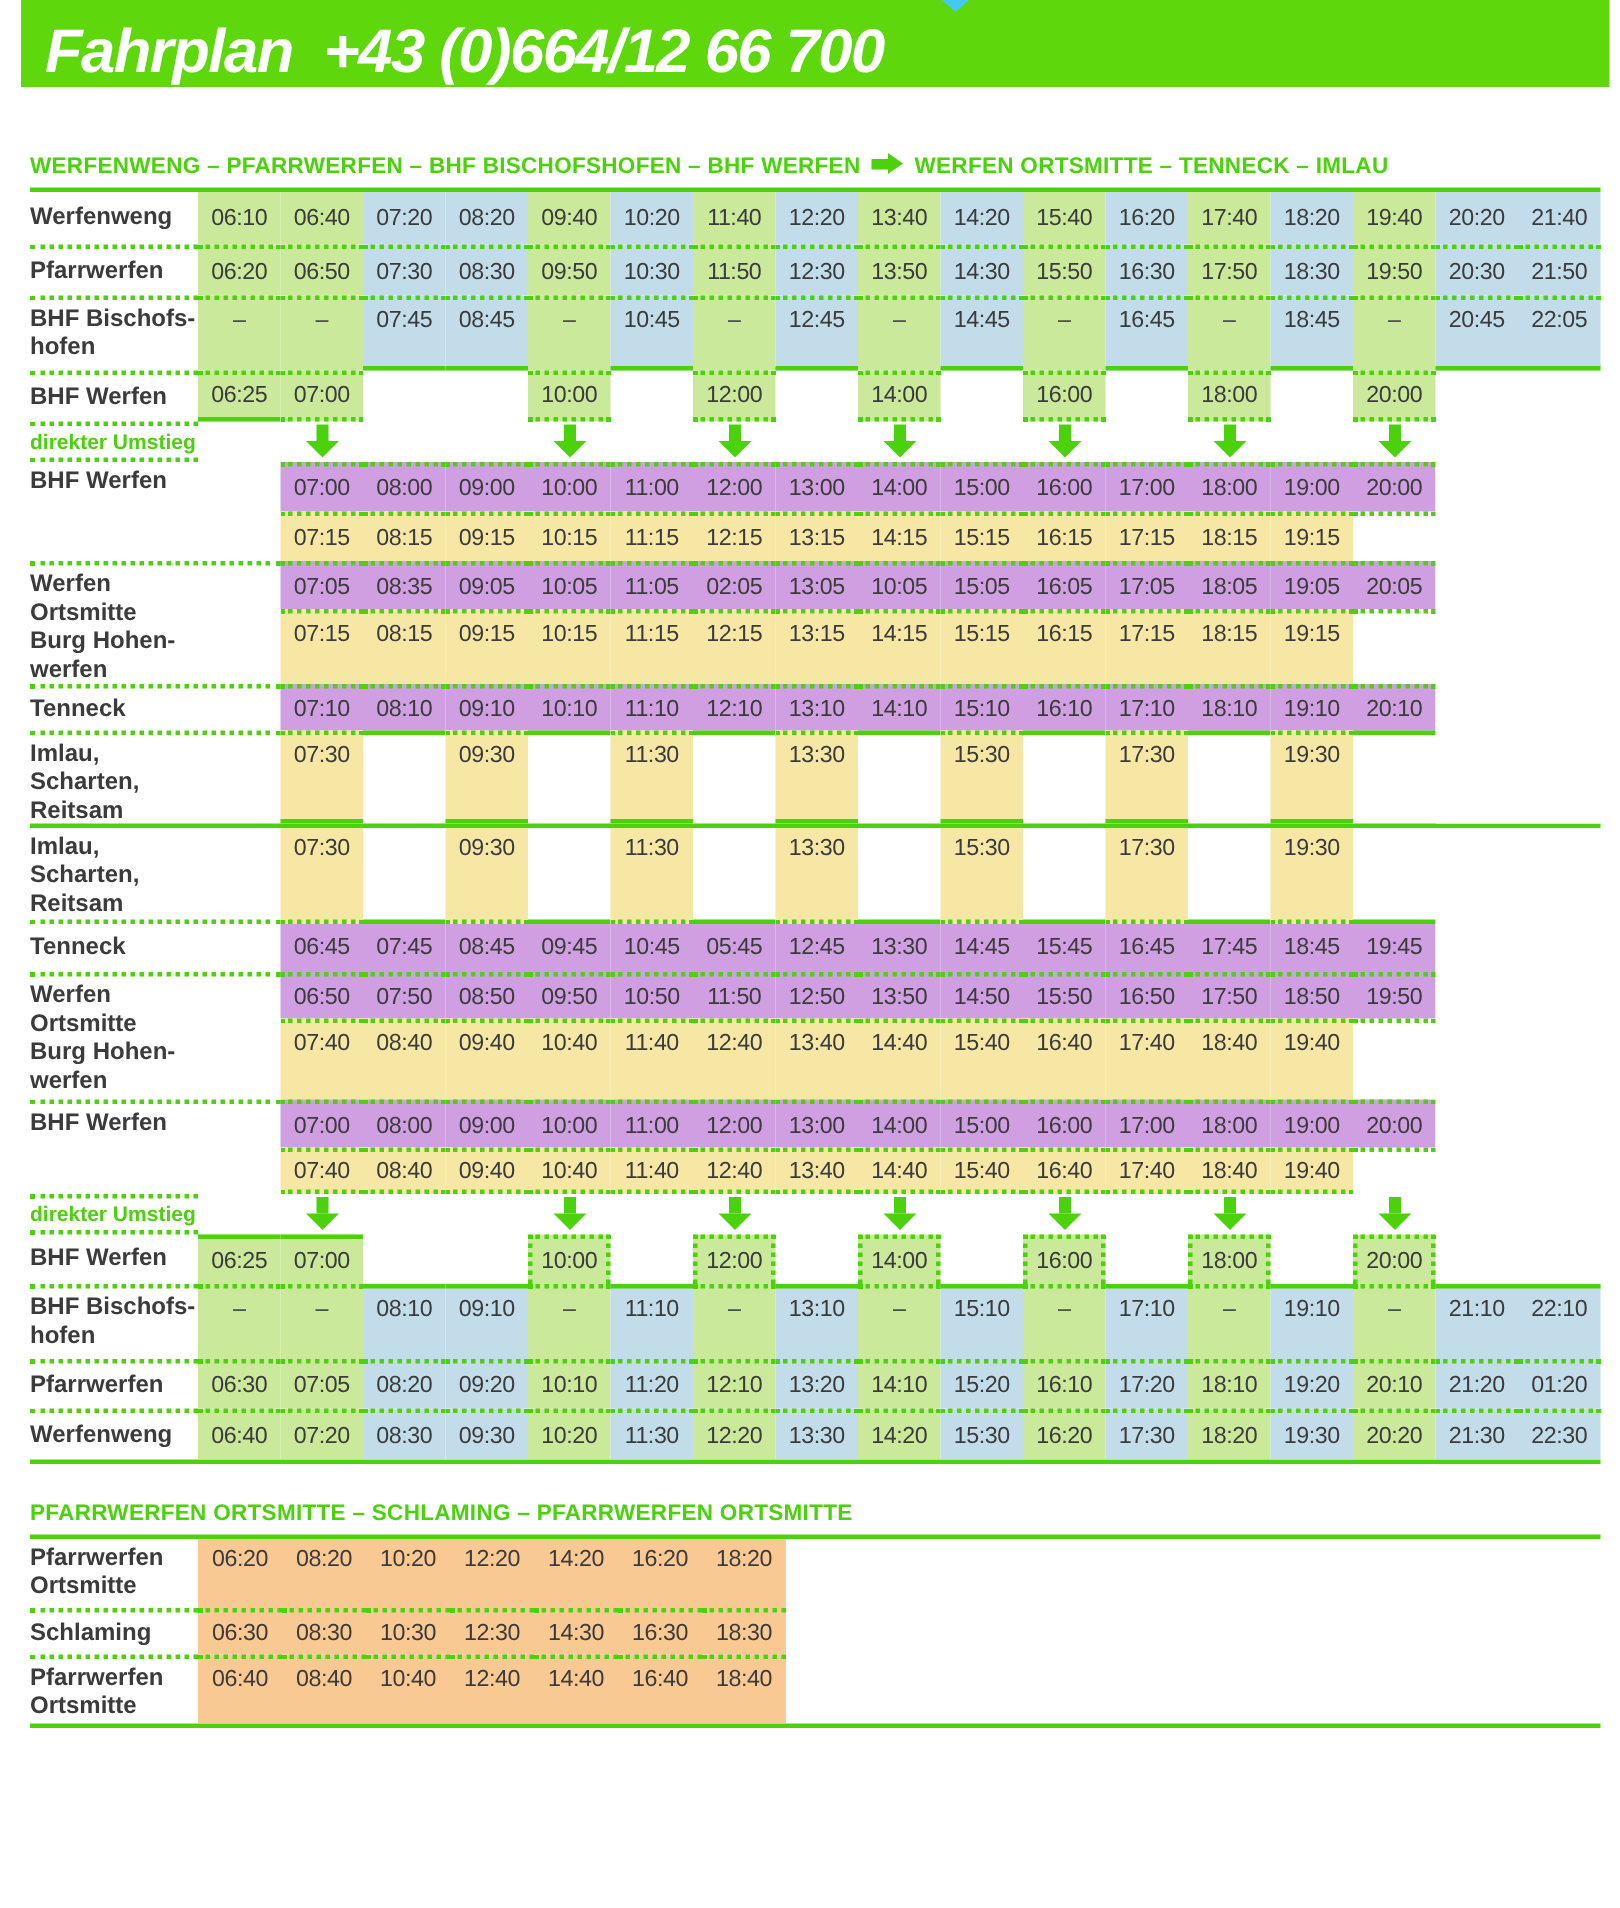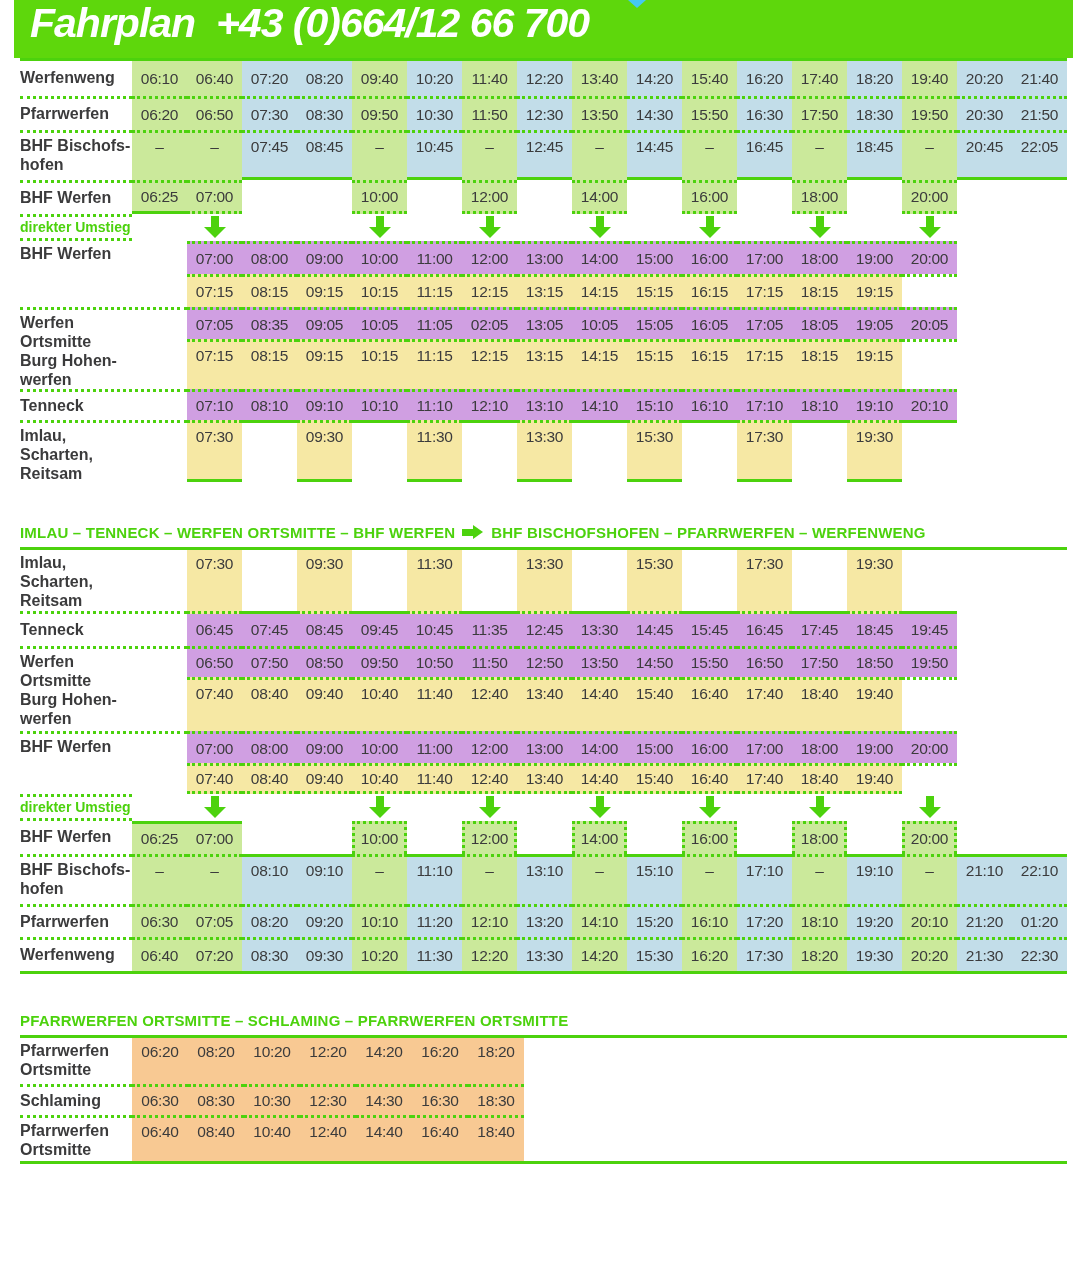--- a/index.html
+++ b/index.html
@@ -10,31 +10,31 @@
     --cp:#d09fe2;
     --cy:#f6e8a4;
     --co:#f8c993;
     --txt:#3b3b3c;
     --cyan:#45c8f1;
   }
   *{margin:0;padding:0;box-sizing:border-box}
   body{width:1080px;height:1272px;background:#fff;overflow:hidden;
        font-family:"Liberation Sans",sans-serif;color:var(--txt)}
   .banner{position:absolute;left:14px;top:0;width:1059px;height:58px;
-          background:var(--banner);display:flex;align-items:flex-start}
+          background:var(--banner);display:flex;align-items:flex-end}
   .banner span{font-size:41px;font-weight:700;font-style:italic;color:#fff;
                padding-left:16px;letter-spacing:-1px;white-space:pre}
   .cyan-tri{position:absolute;left:628px;top:0;width:0;height:0;
             border-left:9px solid transparent;border-right:9px solid transparent;
             border-top:8px solid var(--cyan)}
   .content{position:absolute;left:20px;top:58px;width:1047px}
   .stitle{font-size:15px;font-weight:700;color:var(--grn);letter-spacing:0.2px;
           margin:44px 0 6px 0;white-space:nowrap}
   .stitle.t2{margin-top:42px}
-  .stitle.t3{margin-top:38px}
+  .stitle.t3{margin-top:24px}
   .rarr{display:inline-block;position:relative;width:22px;height:15px;margin:0 7px;vertical-align:-2px}
   .rarr::before{content:'';position:absolute;left:0;top:4px;width:11px;height:7px;background:var(--grn)}
   .rarr::after{content:'';position:absolute;left:11px;top:0;width:0;height:0;
                border-top:7.5px solid transparent;border-bottom:7.5px solid transparent;
                border-left:10px solid var(--grn)}
   .tt{display:grid;width:1047px}
   .tt.bt{border-top:3px solid var(--grn)}
   .tt.bb{border-bottom:3px solid var(--grn)}
   .lbl{font-size:16px;font-weight:700;line-height:1.18;
        white-space:pre-line;display:flex;flex-direction:column;justify-content:center}
@@ -63,20 +63,23 @@
 </head>
 <body>
 
 <div class="banner">
   <span>Fahrplan  +43 (0)664/12 66 700</span>
 </div>
 <div class="cyan-tri"></div>
 
 <div class="content">
 
+  <div class="stitle">
+    <span>WERFENWENG – PFARRWERFEN – BHF BISCHOFSHOFEN – BHF WERFEN</span><span class="rarr"></span><span>WERFEN ORTSMITTE – TENNECK – IMLAU</span>
+  </div>
   <div class="tt bt" style="grid-template-columns: 112px repeat(17, 55px); grid-template-rows: 35px 34px 50px 34px;">
       <div class="lbl">Werfenweng</div>
       <div class="cell g">06:10</div>
       <div class="cell g">06:40</div>
       <div class="cell b">07:20</div>
       <div class="cell b">08:20</div>
       <div class="cell g">09:40</div>
       <div class="cell b">10:20</div>
       <div class="cell g">11:40</div>
       <div class="cell b">12:20</div>
@@ -274,23 +277,20 @@
       <div class="cell sep top et"></div>
       <div class="cell sep top y eb">15:30</div>
       <div class="cell sep top et"></div>
       <div class="cell sep top y eb">17:30</div>
       <div class="cell sep top et"></div>
       <div class="cell sep top y eb">19:30</div>
       <div class="cell sep top et"></div>
       <div class="cell fil"></div>
     </div>
 
-  <div class="stitle t2">
-    <span>IMLAU – TENNECK – WERFEN ORTSMITTE – BHF WERFEN</span><span class="rarr"></span><span>BHF BISCHOFSHOFEN – PFARRWERFEN – WERFENWENG</span>
-  </div>
   <div class="tt bt" style="grid-template-columns: 167px repeat(14, 55px) 1fr; grid-template-rows: 64px 32px 31px 54px 32px 31px;">
       <div class="lbl ltop db">Imlau,
 Scharten,
 Reitsam</div>
       <div class="cell top y db">07:30</div>
       <div class="cell top eb"></div>
       <div class="cell top y db">09:30</div>
       <div class="cell top eb"></div>
       <div class="cell top y db">11:30</div>
       <div class="cell top eb"></div>
@@ -302,21 +302,21 @@
       <div class="cell top eb"></div>
       <div class="cell top y db">19:30</div>
       <div class="cell top eb"></div>
       <div class="cell fil"></div>
       <div class="lbl">Tenneck</div>
       <div class="cell p">06:45</div>
       <div class="cell p">07:45</div>
       <div class="cell p">08:45</div>
       <div class="cell p">09:45</div>
       <div class="cell p">10:45</div>
-      <div class="cell p">11:35</div>
+      <div class="cell p">05:45</div>
       <div class="cell p">12:45</div>
       <div class="cell p">13:30</div>
       <div class="cell p">14:45</div>
       <div class="cell p">15:45</div>
       <div class="cell p">16:45</div>
       <div class="cell p">17:45</div>
       <div class="cell p">18:45</div>
       <div class="cell p">19:45</div>
       <div class="cell fil"></div>
       <div class="lbl ltop sep" style="grid-row: span 2;">Werfen

